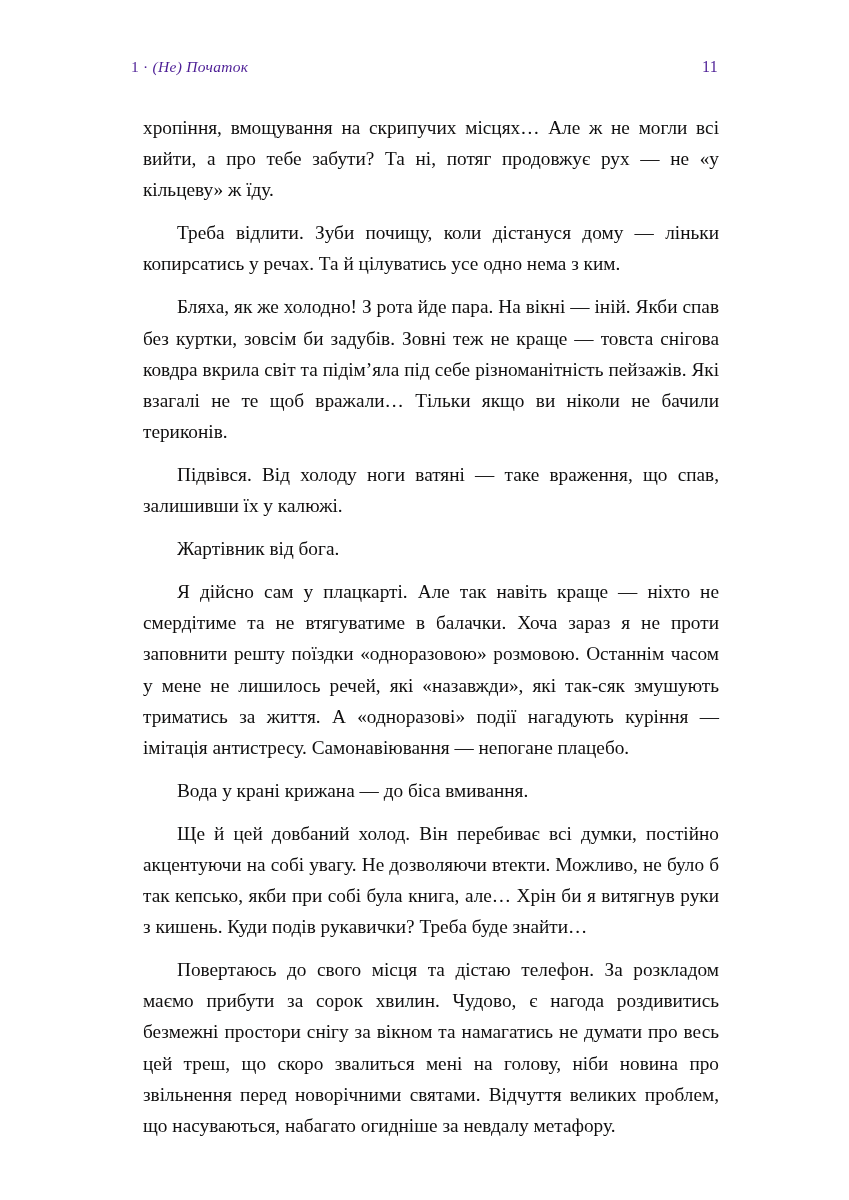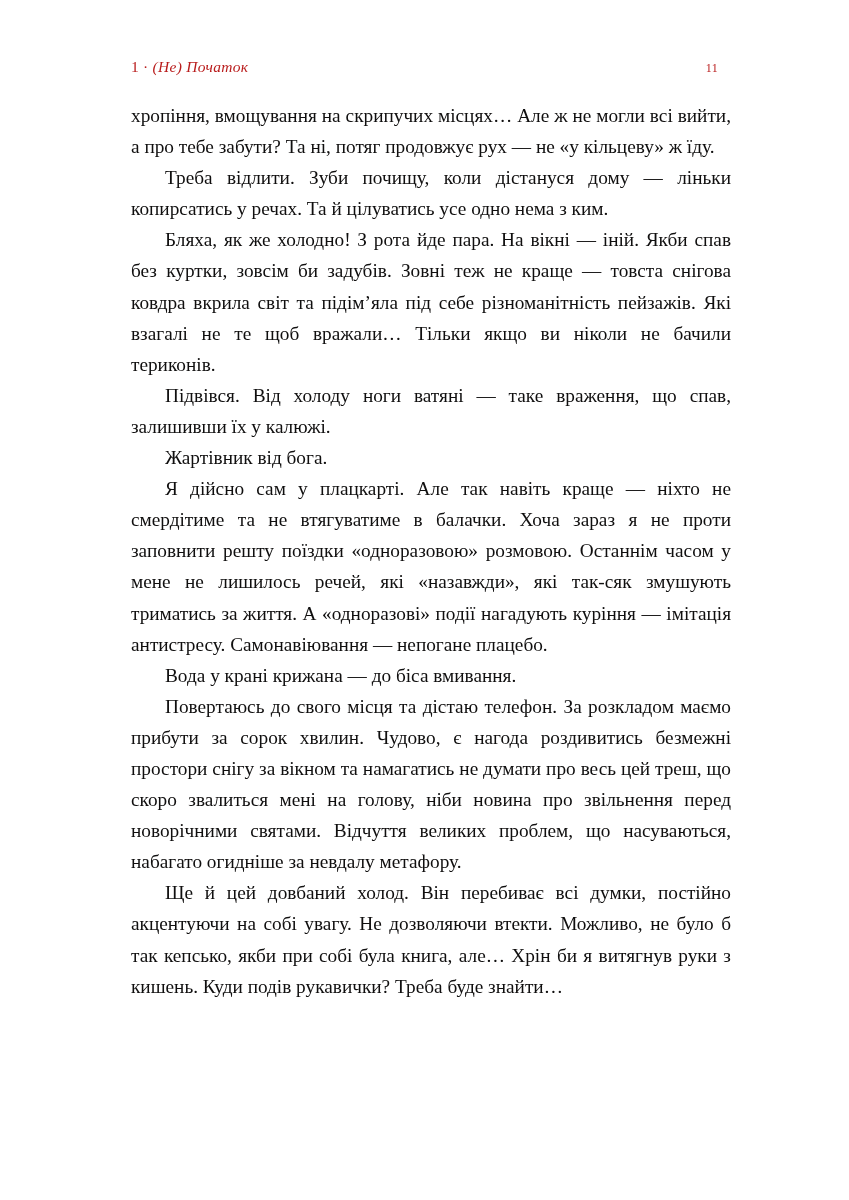--- a/index.html
+++ b/index.html
@@ -27,51 +27,51 @@
     top: 58px;
     left: 131px;
     right: 131px;
     height: 22px;
     display: flex;
     align-items: baseline;
     justify-content: space-between;
     font-family: "Liberation Serif", serif;
     font-size: 15.5px;
     letter-spacing: 0.3px;
-    color: #b91c1c;
+    color: #4c1d95;
   }
   .running-head .chap {
     font-style: italic;
     white-space: nowrap;
   }
   .running-head .chap .num {
     font-style: normal;
   }
   .running-head .chap .sep {
     font-style: normal;
     padding: 0 4px;
   }
   .running-head .folio {
     font-style: normal;
-    font-size: 12px;
+    font-size: 16px;
   }
   .body-text {
     position: absolute;
     top: 100px;
     left: 131px;
     width: 600px;
     font-size: 19.3px;
     line-height: 31.1px;
     text-align: justify;
     text-justify: inter-word;
     hyphens: manual;
     color: #100f0f;
   }
   .body-text p {
-    margin: 0;
+    margin: 12px;
     text-indent: 0;
   }
   .body-text p.indent {
     text-indent: 34px;
   }
 </style>
 </head>
 <body>
 
 <div class="page">
@@ -82,17 +82,17 @@
   </div>
 
   <div class="body-text">
     <p>хропіння, вмощування на скрипучих місцях… Але ж не мо­гли всі вийти, а про тебе забути? Та ні, потяг продовжує рух — не «у кільцеву» ж їду.</p>
     <p class="indent">Треба відлити. Зуби почищу, коли дістануся дому — ліньки копирсатись у речах. Та й цілуватись усе одно нема з ким.</p>
     <p class="indent">Бляха, як же холодно! З рота йде пара. На вікні — іній. Якби спав без куртки, зовсім би задубів. Зовні теж не краще — тов­ста снігова ковдра вкрила світ та підім’яла під себе різноманіт­ність пейзажів. Які взагалі не те щоб вражали… Тільки якщо ви ніколи не бачили териконів.</p>
     <p class="indent">Підвівся. Від холоду ноги ватяні — таке враження, що спав, залишивши їх у калюжі.</p>
     <p class="indent">Жартівник від бога.</p>
     <p class="indent">Я дійсно сам у плацкарті. Але так навіть краще — ніхто не смердітиме та не втягуватиме в балачки. Хоча зараз я не проти заповнити решту поїздки «одноразовою» розмовою. Останнім часом у мене не лишилось речей, які «назавжди», які так-сяк змушують триматись за життя. А «одноразові» події нагаду­ють куріння — імітація антистресу. Самонавіювання — непо­гане плацебо.</p>
     <p class="indent">Вода у крані крижана — до біса вмивання.</p>
+    <p class="indent">Ще й цей довбаний холод. Він перебиває всі думки, постій­но акцентуючи на собі увагу. Не дозволяючи втекти. Можливо, не було б так кепсько, якби при собі була книга, але… Хрін би я ви­тягнув руки з кишень. Куди подів рукавички? Треба буде знайти…</p>
     <p class="indent">Повертаюсь до свого місця та дістаю телефон. За розкладом маємо прибути за сорок хвилин. Чудово, є нагода роздивитись безмежні простори снігу за вікном та намагатись не думати про весь цей треш, що скоро звалиться мені на голову, ніби но­вина про звільнення перед новорічними святами. Відчуття ве­ликих проблем, що насуваються, набагато огидніше за невда­лу метафору.</p>
-    <p class="indent">Ще й цей довбаний холод. Він перебиває всі думки, постій­но акцентуючи на собі увагу. Не дозволяючи втекти. Можливо, не було б так кепсько, якби при собі була книга, але… Хрін би я ви­тягнув руки з кишень. Куди подів рукавички? Треба буде знайти…</p>
   </div>
 
 </div>
 
 </body></html>

